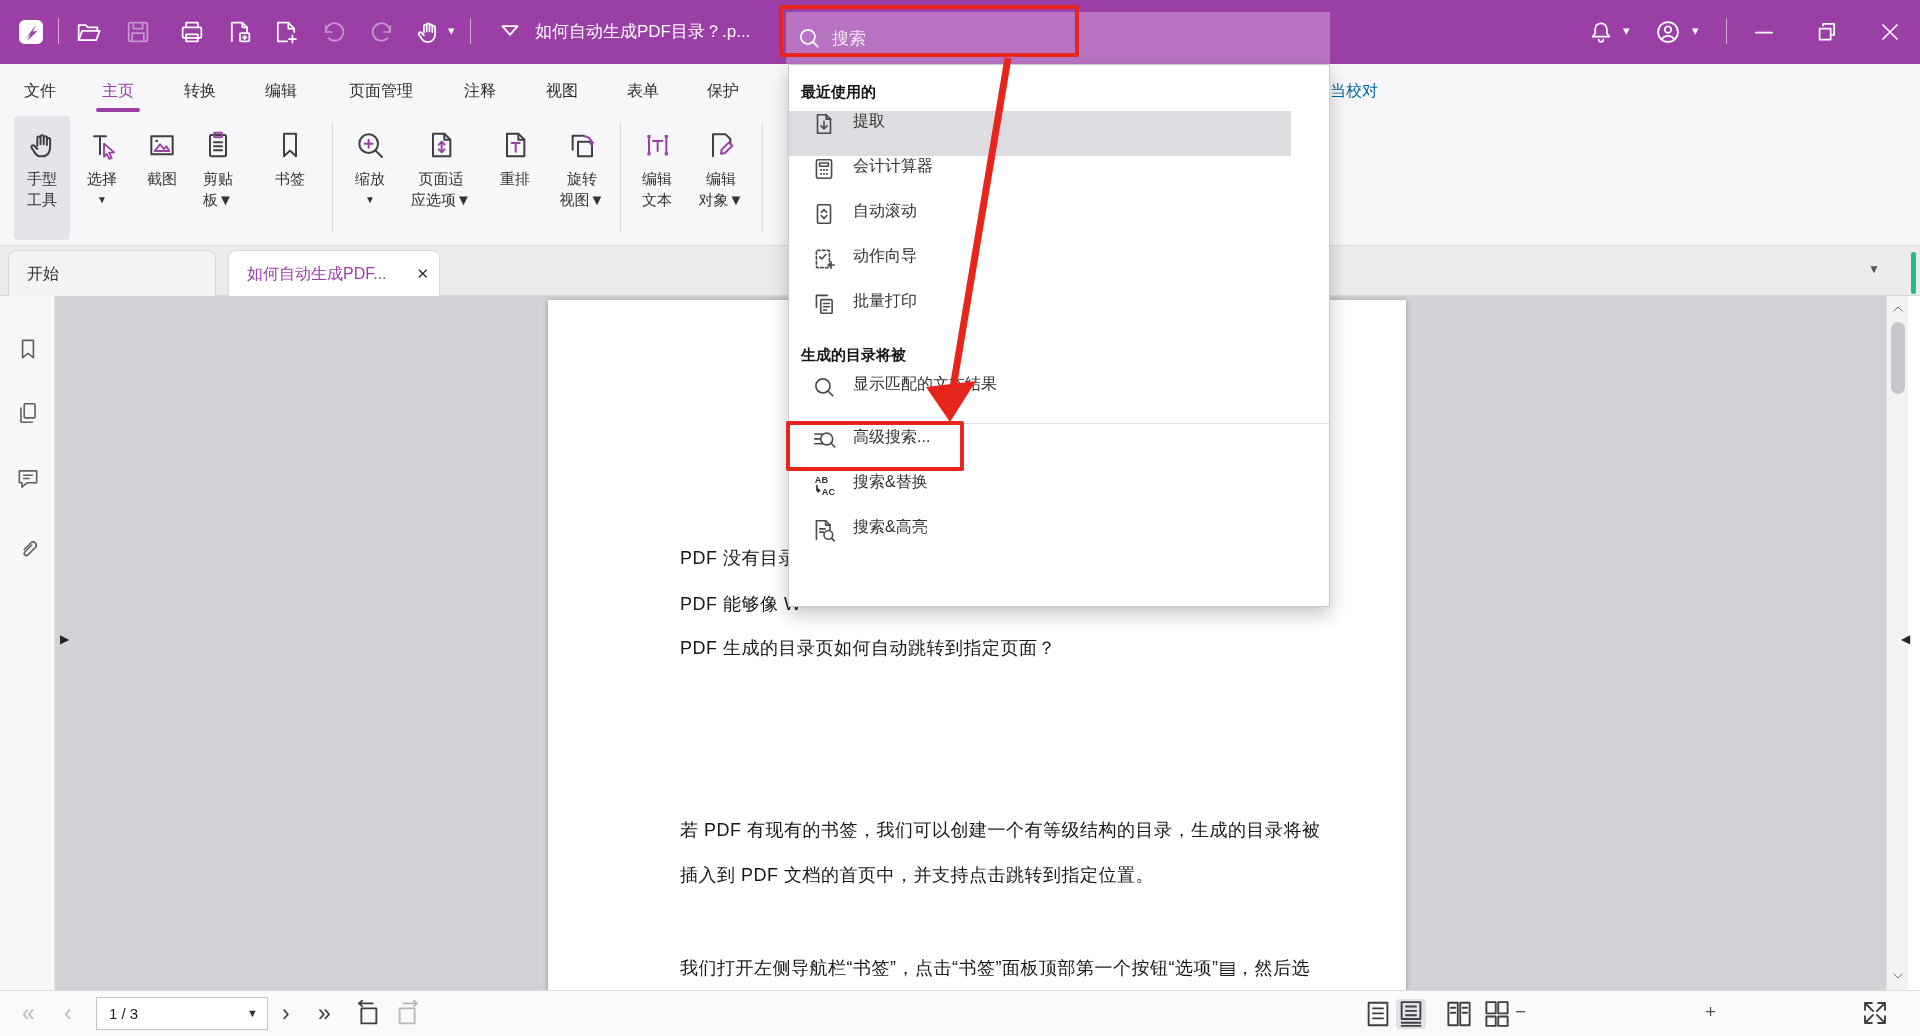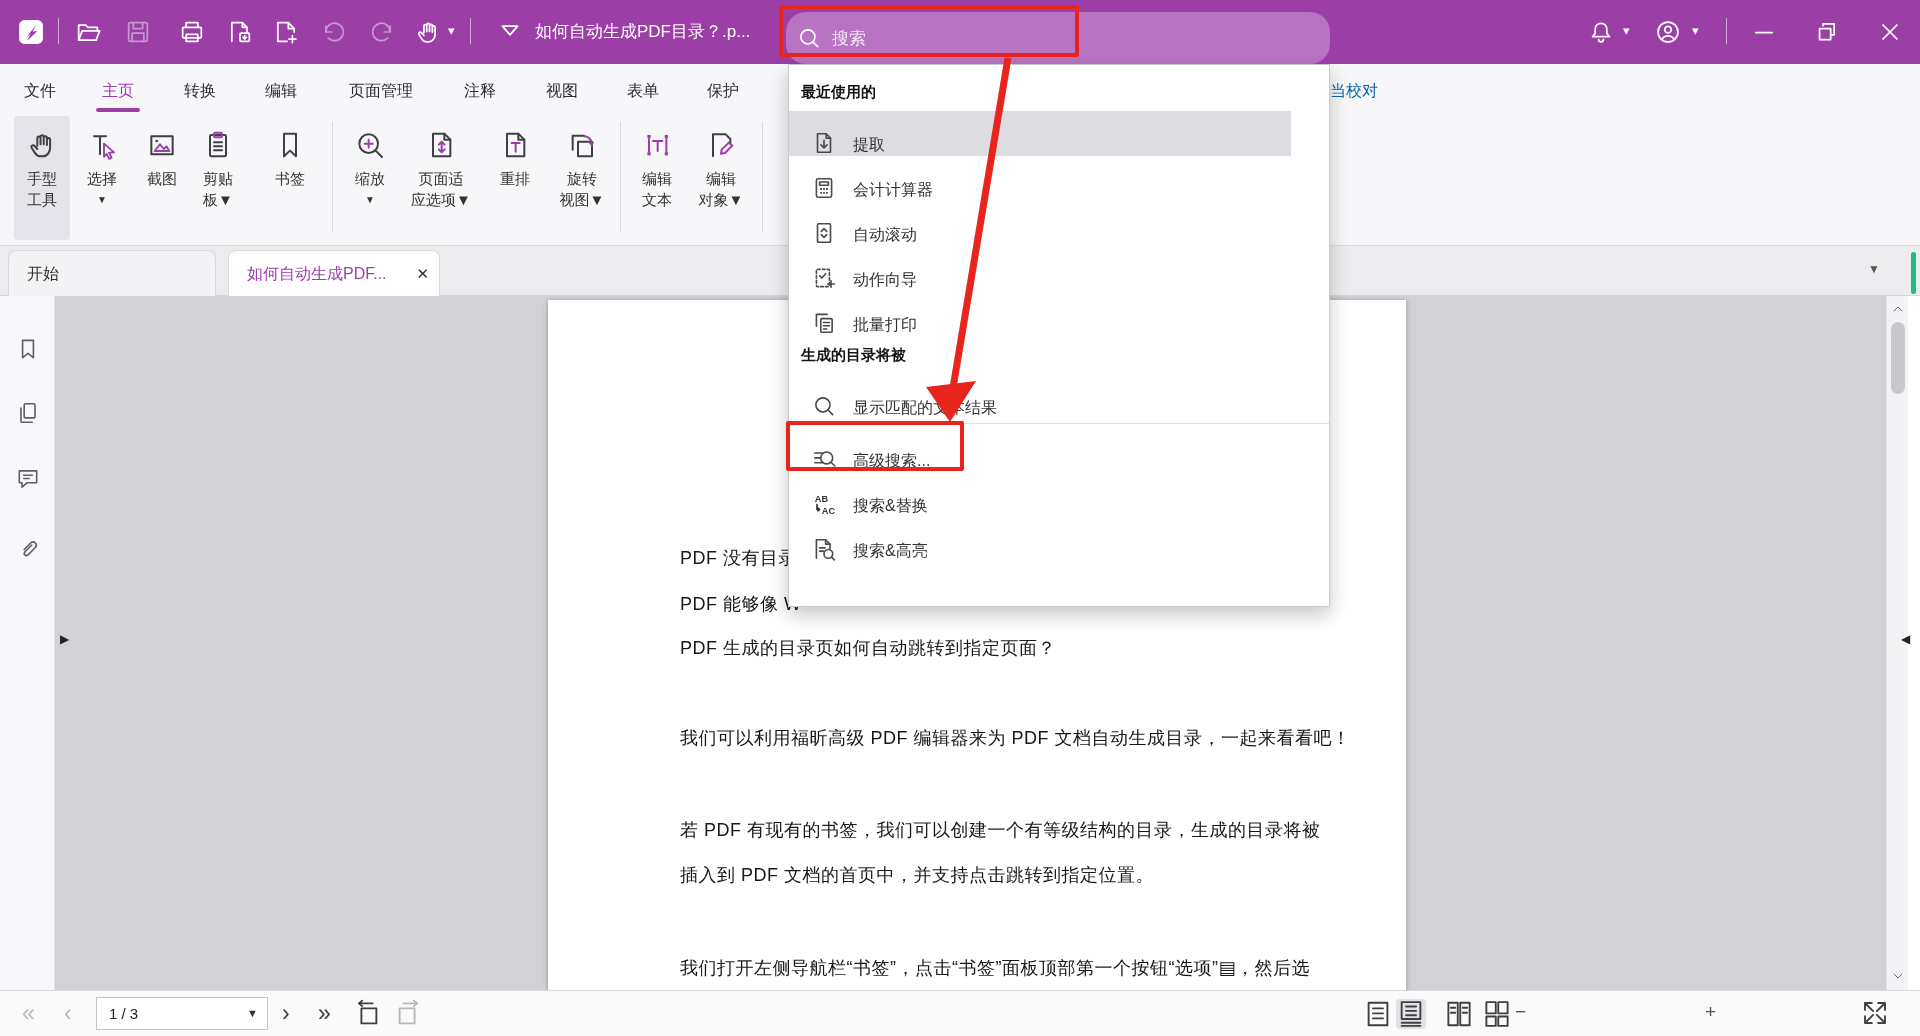--- a/index.html
+++ b/index.html
@@ -9,21 +9,21 @@
 .abs{position:absolute}
 svg{display:block}
 .sv{fill:none;stroke-linecap:round;stroke-linejoin:round;stroke-width:1.5}
 
 #titlebar{left:0;top:0;width:1920px;height:64px;background:#9B3FA7;color:#fff;z-index:10}
 .tbi{position:absolute;top:18px;width:28px;height:28px}
 .dim{opacity:.45}
 .tb-sep{position:absolute;top:18px;width:1px;height:26px;background:rgba(255,255,255,.55)}
 .tb-caret{position:absolute;top:24px;font-size:13px;color:#fff;line-height:14px}
 #tb-title{position:absolute;left:535px;top:20px;width:238px;font-size:17px;color:#fff;white-space:nowrap;overflow:hidden;text-overflow:ellipsis}
-#searchbar{position:absolute;left:786px;top:12px;width:544px;height:52px;background:#B873C2;border-radius:20px}
+#searchbar{position:absolute;left:786px;top:12px;width:544px;height:52px;background:#B873C2;border-radius:1px}
 #searchbar .ph{position:absolute;left:46px;top:15px;font-size:17px;color:#F4E6F6}
 
 #ribbon{left:0;top:64px;width:1920px;height:182px;background:#F7F7F9;border-bottom:1px solid #DDDDE0;z-index:1}
 .rtab{position:absolute;top:12px;height:30px;line-height:30px;font-size:16px;color:#2e2e32;transform:translateX(-50%);white-space:nowrap}
 .rtab.active{color:#9B3FA7}
 #tab-underline{position:absolute;left:96px;top:44px;width:44px;height:4px;background:#9B3FA7;border-radius:2px}
 .tool{position:absolute;top:52px;height:124px;display:flex;flex-direction:column;align-items:center;font-size:15px;color:#333;border-radius:4px}
 .tool .ticon{height:46px;display:flex;align-items:center;margin-top:6px}
 .tool .tl{line-height:21px;white-space:nowrap}
 .tool.selected{background:#E4E4EA}
@@ -45,21 +45,21 @@
 .doc-line{position:absolute;left:132px;font-size:18px;color:#17171a;letter-spacing:.5px;white-space:nowrap}
 #panel-handle-left{position:absolute;left:60px;top:632px;font-size:12px;color:#222;z-index:5}
 #panel-handle-right{position:absolute;left:1901px;top:632px;font-size:12px;color:#222;z-index:5}
 
 #scrollbar{left:1886px;top:296px;width:22px;height:694px;background:#F3F3F5;border-left:1px solid #E2E2E4;z-index:1}
 #scroll-thumb{position:absolute;left:4px;top:26px;width:14px;height:72px;background:#C8C8CC;border-radius:7px}
 .scroll-arrow{position:absolute;left:3px;width:16px;height:16px;color:#6a6a6e}
 
 #search-menu{left:788px;top:64px;width:542px;height:543px;background:#fff;border:1px solid #C9C9CE;box-shadow:0 8px 18px rgba(0,0,0,.22);z-index:40;padding-top:8px}
 .menu-header{height:38px;line-height:38px;padding-left:12px;font-weight:bold;font-size:15px;color:#141414}
-.menu-item{display:flex;align-items:flex-end;height:45px;padding-left:22px;font-size:16px;color:#333}
+.menu-item{display:flex;align-items:flex-start;height:45px;padding-left:22px;font-size:16px;color:#333}
 .menu-item .mi{width:26px;height:26px;margin-right:16px;flex:none}
 .menu-item.highlight{background:#DCDCE1;margin-right:38px}
 .menu-divider{height:1px;background:#DFDFE2;margin:4px 0 3px 0}
 
 .red-box{position:absolute;border:4px solid #E8251C;border-radius:2px;z-index:60}
 #anno-arrow{position:absolute;left:900px;top:50px;z-index:62;pointer-events:none}
 
 #statusbar{left:0;top:990px;width:1920px;height:46px;background:#FAFAFB;border-top:1px solid #DADADD;z-index:10}
 .nav-glyph{position:absolute;top:6px;font-size:23px;line-height:32px}
 .gray{color:#b9b9bd}.dark{color:#3f3f44}
@@ -359,21 +359,20 @@
           <path class="sv" stroke="#5f5f64" d="M8.5 12.5 L14.8 6.2 a3 3 0 0 1 4.2 4.2 L11.8 17.6 a2 2 0 0 1 -2.8-2.8 L15.5 8.3"></path>
         </svg>
     </span>
   </div>
 
   <div id="canvas" class="abs">
     <div id="page">
       <div class="doc-line" style="top:246px">PDF 没有目录</div>
       <div class="doc-line" style="top:292px">PDF 能够像 W</div>
       <div class="doc-line" style="top:336px">PDF 生成的目录页如何自动跳转到指定页面？</div>
-      <div class="doc-line" style="top:426px">我们可以利用福昕高级 PDF 编辑器来为 PDF 文档自动生成目录，一起来看看吧！</div>
       <div class="doc-line" style="top:518px">若 PDF 有现有的书签，我们可以创建一个有等级结构的目录，生成的目录将被</div>
       <div class="doc-line" style="top:563px">插入到 PDF 文档的首页中，并支持点击跳转到指定位置。</div>
       <div class="doc-line" style="top:656px">我们打开左侧导航栏“书签”，点击“书签”面板顶部第一个按钮“选项”▤，然后选</div>
     </div>
   </div>
   <span id="panel-handle-left">▶</span>
   <span id="panel-handle-right">◀</span>
 
   <div id="scrollbar" class="abs">
     <span class="scroll-arrow" style="top:5px">

